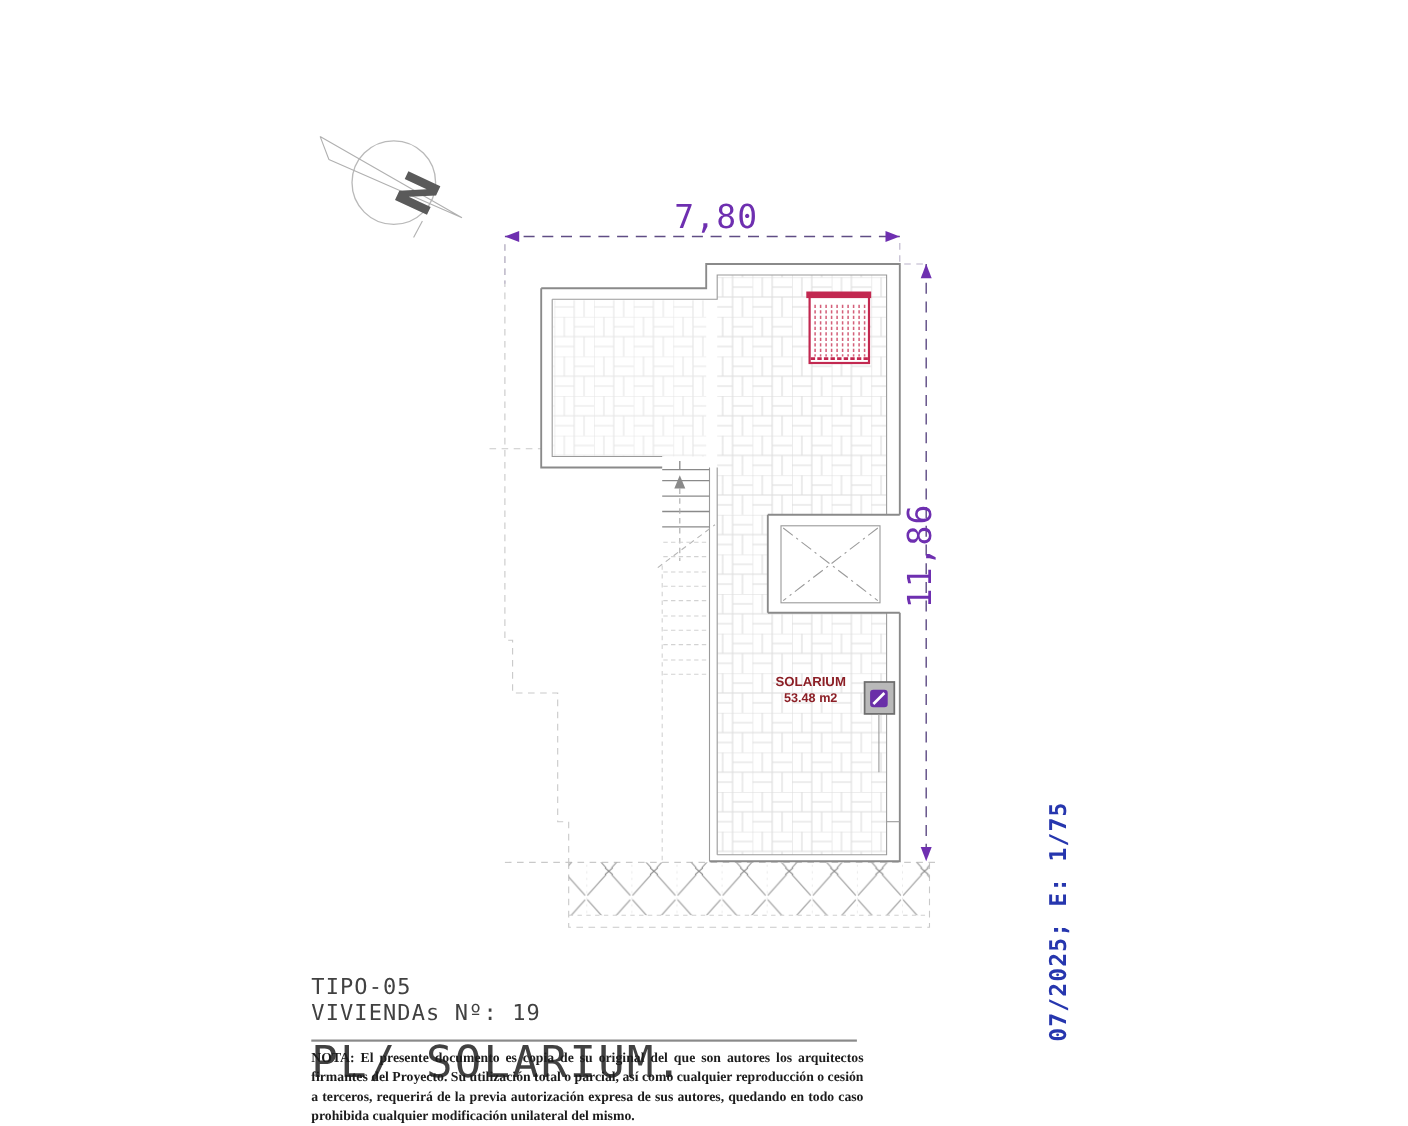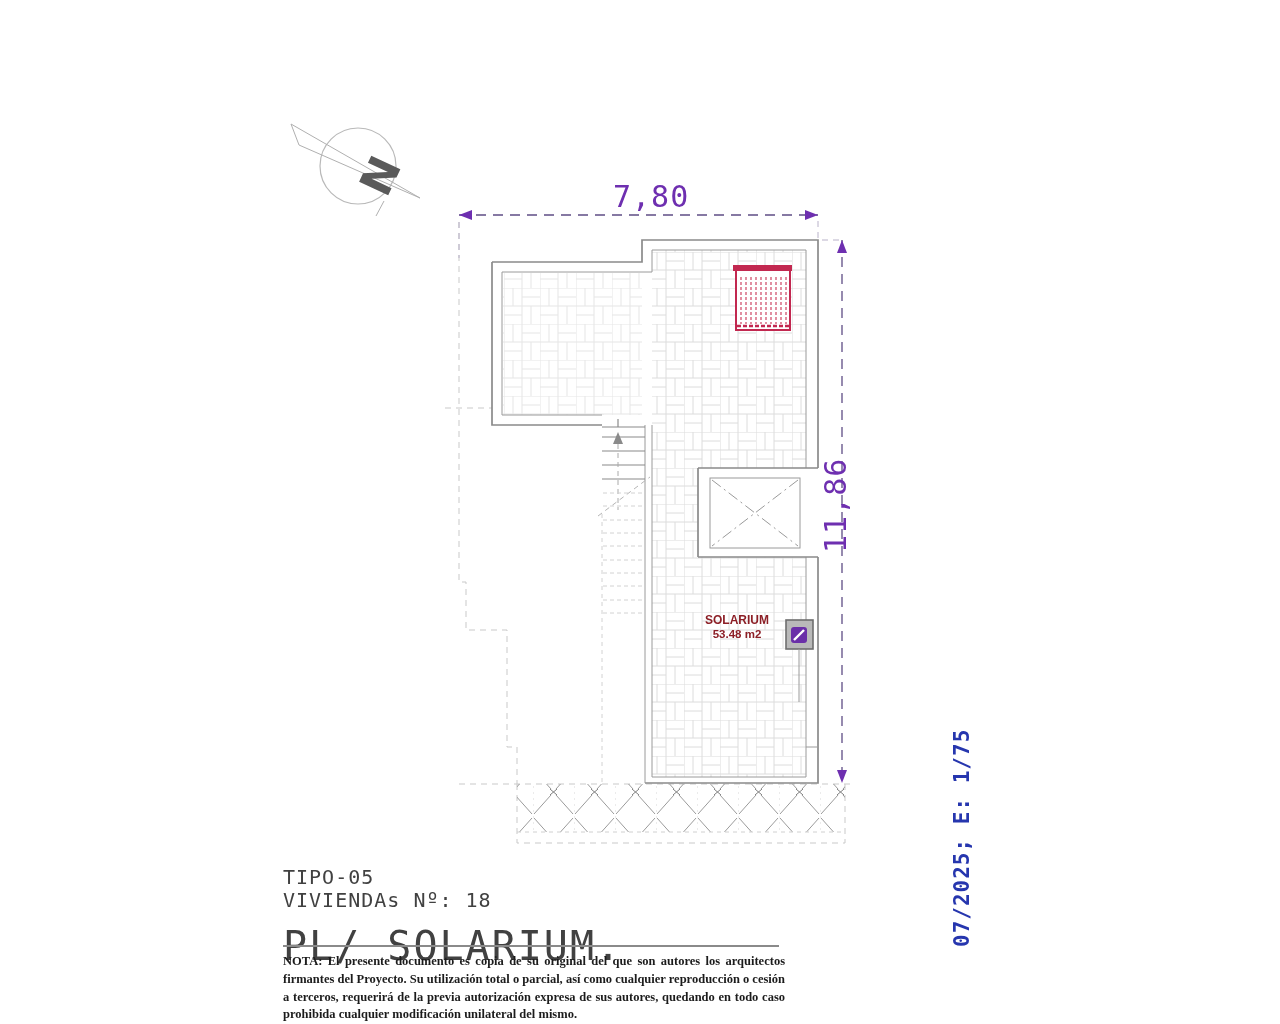--- a/index.html
+++ b/index.html
@@ -6,21 +6,21 @@
   html,body { background:#ffffff; }
   #canvas {
     position:relative; width:1280px; height:1024px; background:#ffffff;
     font-family:"DejaVu Sans", sans-serif; overflow:hidden;
   }
   #plan-svg { position:absolute; left:0; top:0; }
   .dim-text { font-family:"DejaVu Sans Mono", monospace; font-size:30px; fill:#6e2fb0; letter-spacing:1px; }
   .room-text { font-family:"Liberation Sans", sans-serif; font-weight:bold; fill:#8c1f26; }
   .title-block { position:absolute; left:283px; top:866px; color:#414141;
     font-family:"DejaVu Sans Mono", monospace; }
-  .tb-line1 { font-size:20px; letter-spacing:1px; line-height:22px; }
+  .tb-line1 { font-size:20px; letter-spacing:1px; line-height:22px;margin-top:20px; }
   .tb-line2 { font-size:20px; letter-spacing:1px; line-height:24px; }
   .tb-line3 { font-size:40px; letter-spacing:2px; line-height:36px; margin-top:16px; }
   .rule { position:absolute; left:283px; top:945px; width:496px; height:2px; background:#8a8a8a; }
   .nota { position:absolute; left:283px; top:953px; width:502px;
     font-family:"Liberation Serif", serif; font-size:12.5px; line-height:1.42; color:#1c1c1c; text-align:justify;font-weight:bold; }
   .stamp { position:absolute; left:950px; top:947px; transform-origin:0 0; transform:rotate(-90deg);
     white-space:nowrap; font-family:"DejaVu Sans Mono", monospace; font-weight:bold;
     font-size:21px; letter-spacing:1px; color:#2636ae; }
 </style>
 </head>
@@ -131,21 +131,21 @@
     <path d="M842 240V783" stroke="#5f4d85" stroke-width="1.3" stroke-dasharray="10,7" fill="none"></path>
     <path d="M822 240H842" stroke="#b9b2c9" stroke-width="1" stroke-dasharray="6,5" fill="none"></path>
     <polygon points="842,240 837,253 847,253" fill="#6e2fb0"></polygon>
     <polygon points="842,783 837,770 847,770" fill="#6e2fb0"></polygon>
     <text class="dim-text" transform="translate(846,553) rotate(-90)">11,86</text>
   </g>
 </svg>
 
 <div class="title-block">
   <div class="tb-line1">TIPO-05</div>
-  <div class="tb-line2">VIVIENDAs Nº: 18</div>
+  <div class="tb-line2">VIVIENDAs Nº: 19</div>
   <div class="tb-line3">PL/ SOLARIUM.</div>
 </div>
 
 <div class="rule"></div>
 
 <div class="nota">NOTA: El presente documento es copia de su original del que son autores los arquitectos firmantes del Proyecto. Su utilización total o parcial, así como cualquier reproducción o cesión a terceros, requerirá  de la previa autorización expresa de sus autores, quedando en todo caso prohibida cualquier modificación unilateral del mismo.</div>
 
 <div class="stamp">07/2025; E: 1/75</div>
 
 </div>

